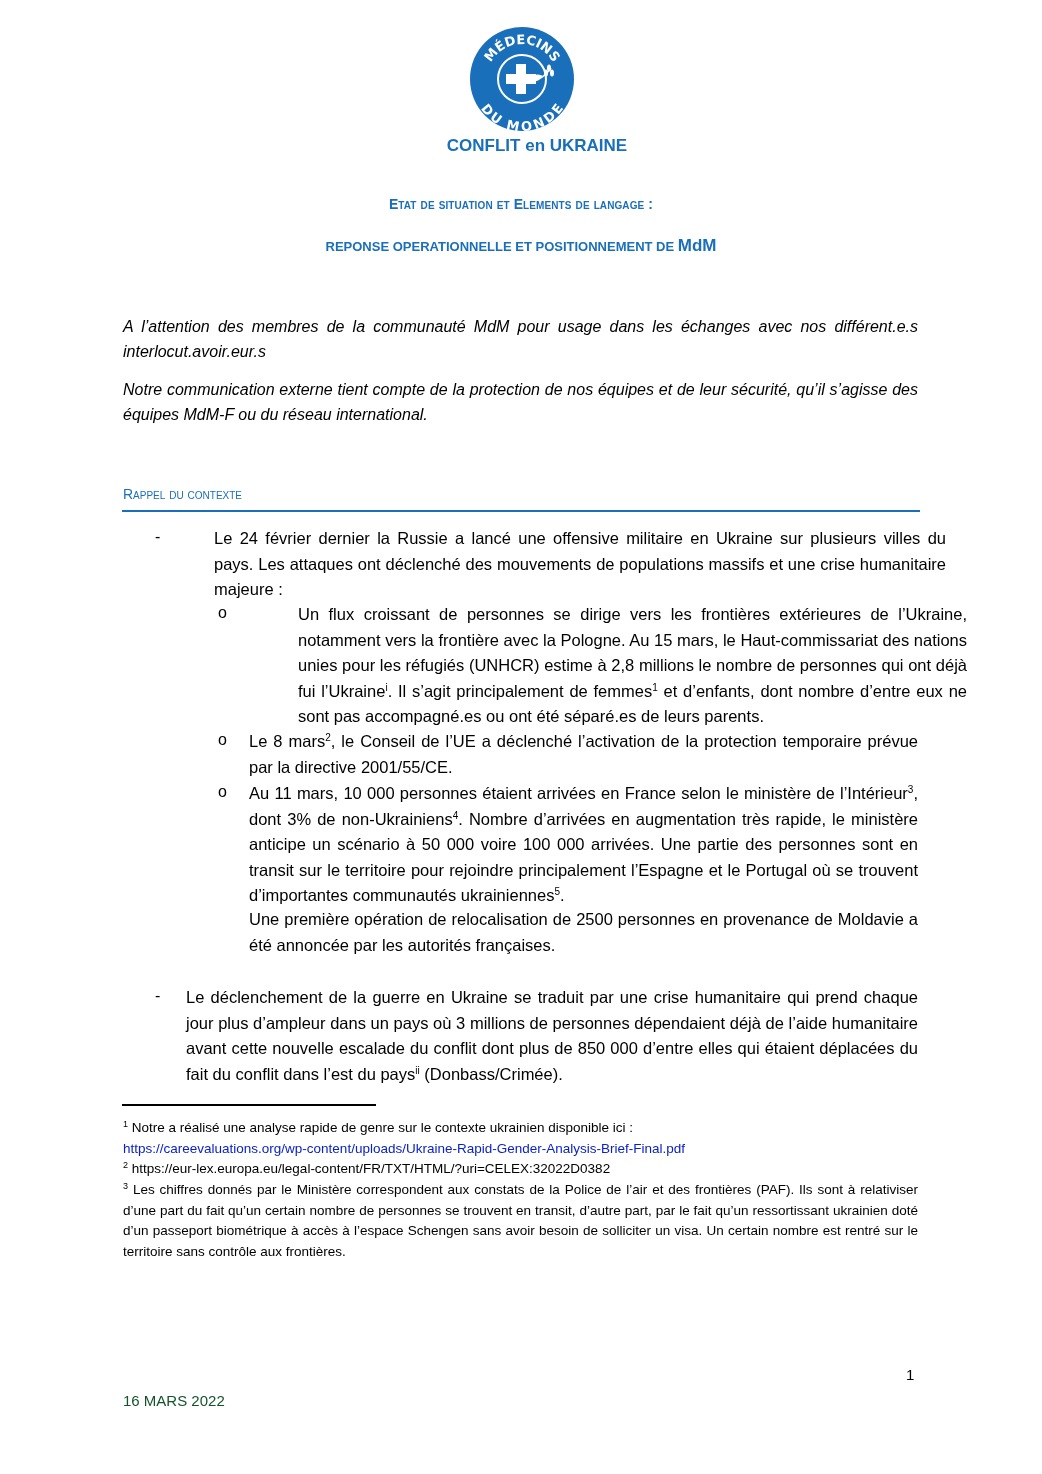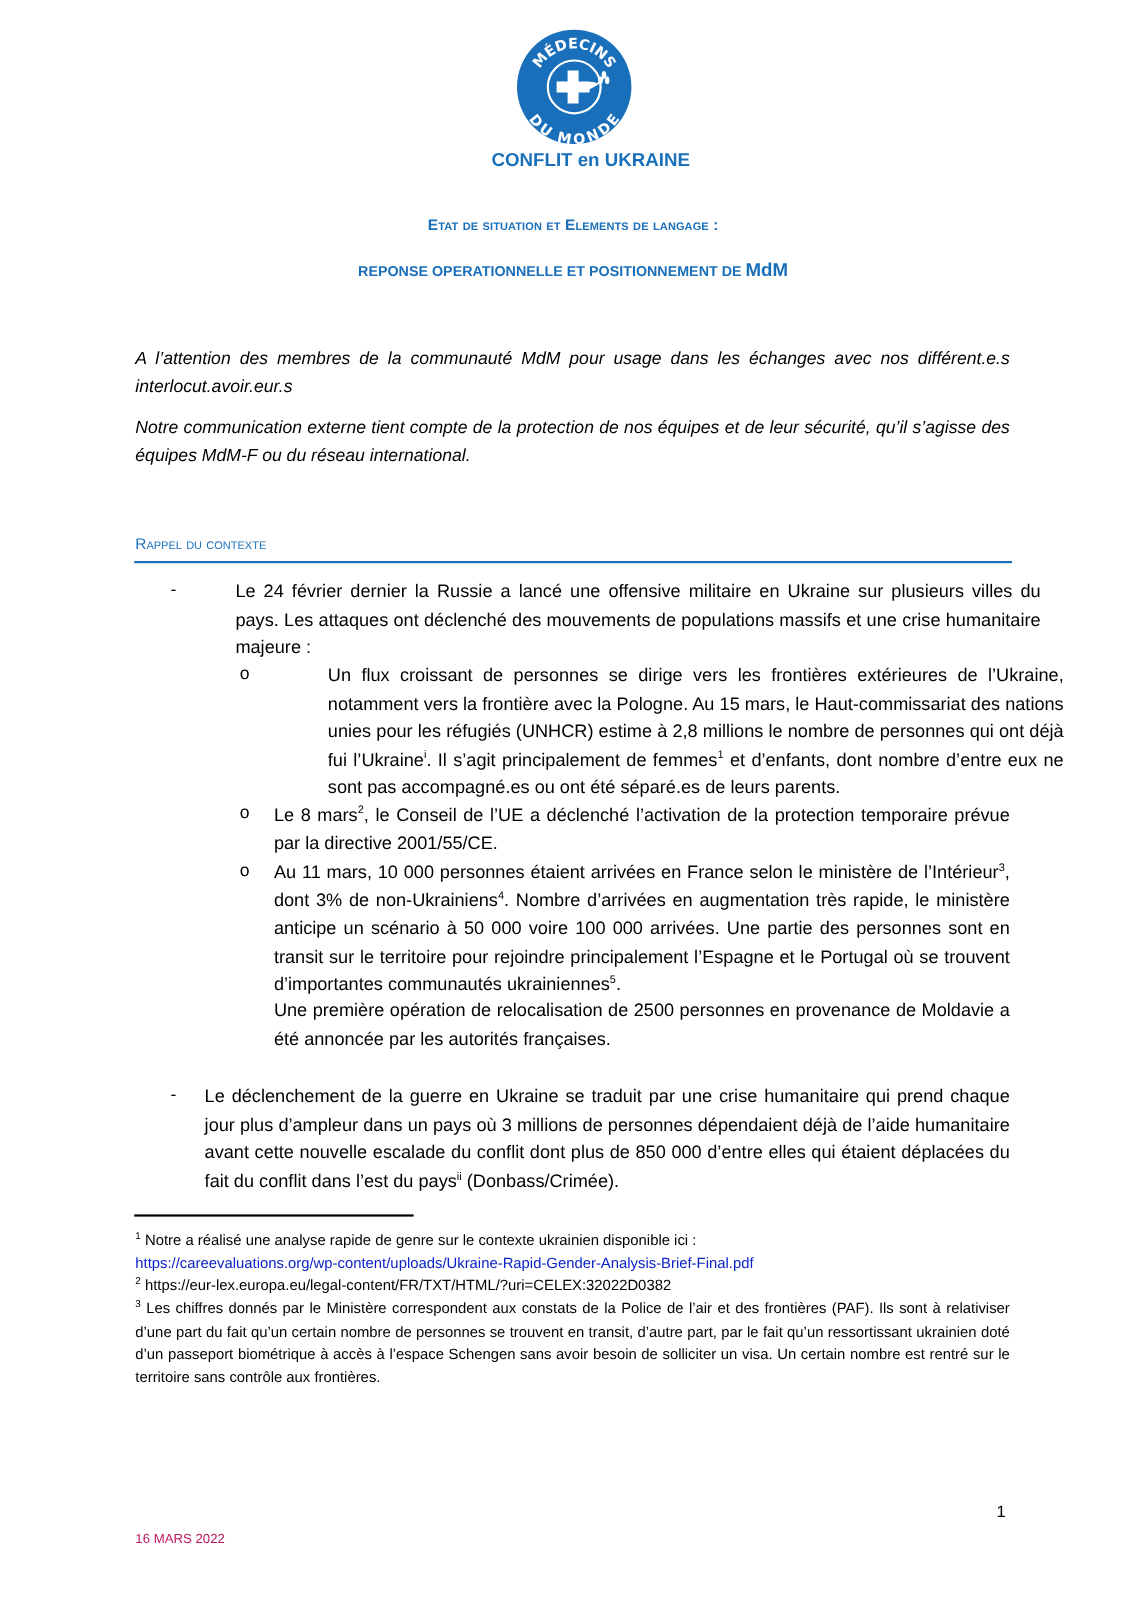--- a/index.html
+++ b/index.html
@@ -45,21 +45,21 @@
   .fn { position: absolute; left: 123px; width: 795px; font-size: 13.5px; line-height: 20.5px; text-align: justify; }
   .fn sup { font-size: 9px; }
   .fn1 { top: 1118px; }
   .fn2 { top: 1159px; }
   .fn3 { top: 1180px; }
   .fn4 { top: 1262px; }
   .fn5 { top: 1303px; }
   .fn a { color: #0b22c9; }
 
   .page-num { position: absolute; left: 906px; top: 1366px; font-size: 15px; }
-  .date { position: absolute; left: 123px; top: 1392px; font-size: 12px; color: #be185d; }
+  .date { position: absolute; left: 123px; top: 1392px; font-size: 15px; color: #14532d; }
 </style>
 </head>
 <body>
 
 <div class="page">
 
   <svg class="logo" viewBox="0 0 106 106">
     <defs>
       <path id="arcTop" d="M 18 53 A 35 35 0 0 1 88 53"></path>
       <path id="arcBot" d="M 14 56 A 39 39 0 0 0 92 56"></path>

